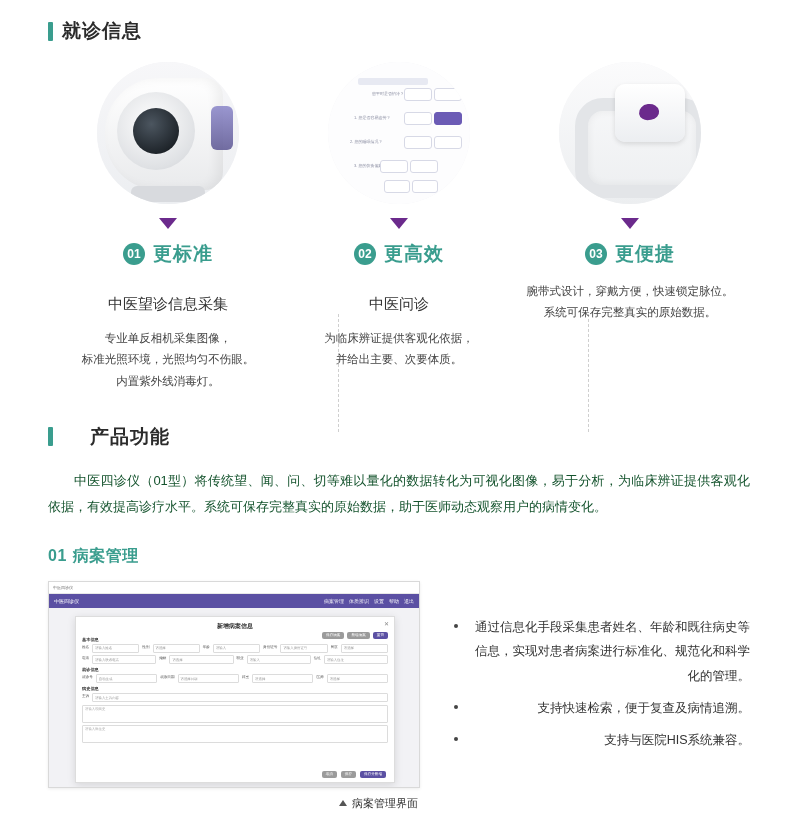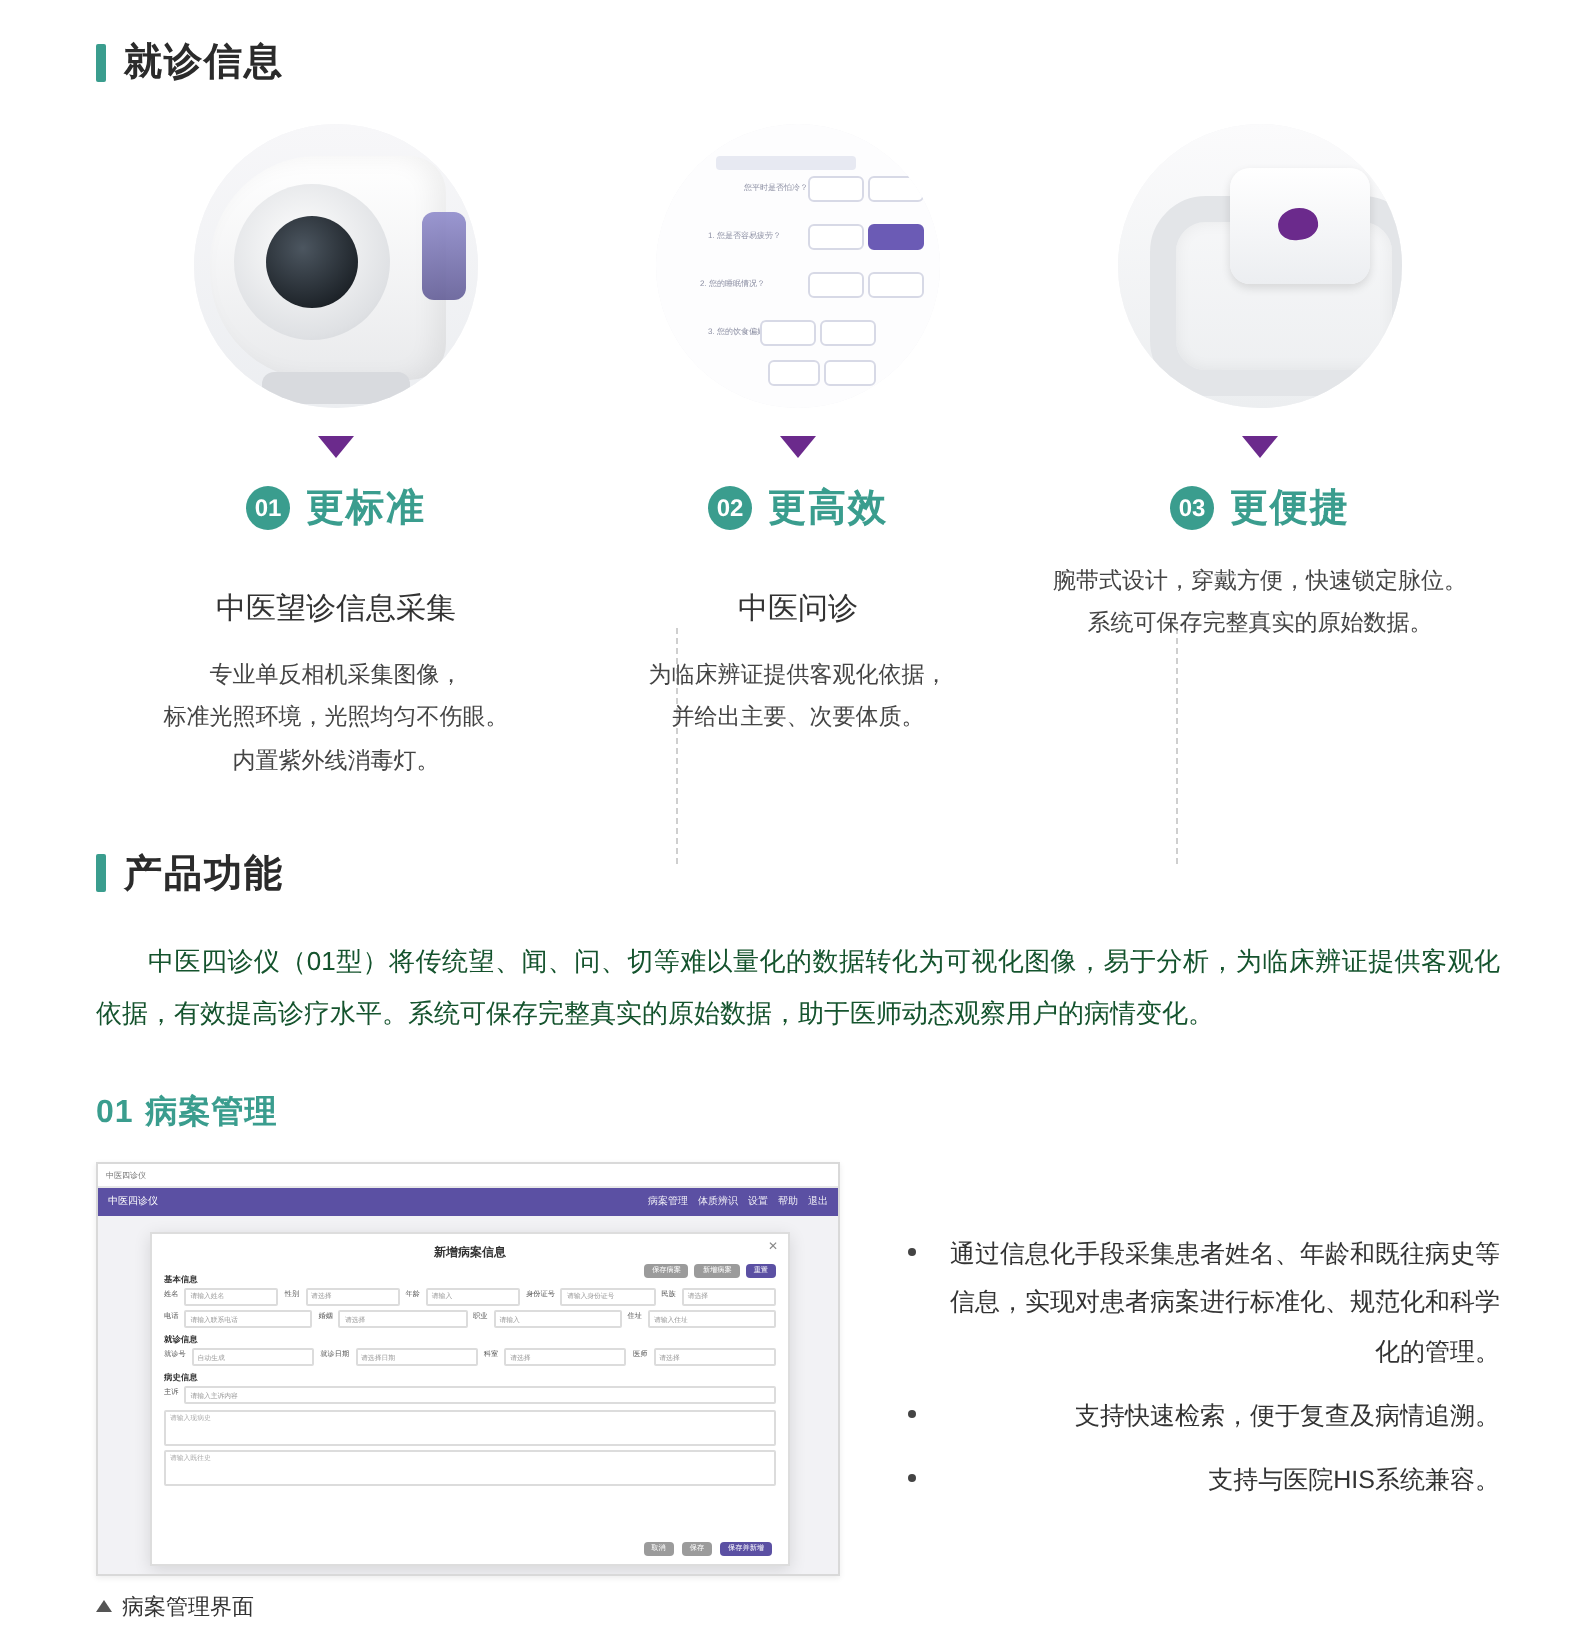--- a/index.html
+++ b/index.html
@@ -211,21 +211,21 @@
     color: #333;
   }
   .feat-desc {
     margin-top: 14px;
     font-size: 11.5px;
     color: #444;
     line-height: 1.85;
   }
 
   
-  .func-head { margin-top: 32px; }
+  .func-head { margin-top: 32px; gap: 28px; }
   .paragraph {
     margin-top: 18px;
     font-size: 13px;
     line-height: 2.0;
     color: #14532d;
     text-align: justify;
     text-indent: 26px;
   }
 
   
@@ -324,21 +324,21 @@
     margin: 2px 6px;
     border:1px solid #dcdcdc; height:14px; border-radius:1px;
     font-size:3.4px; color:#aaa; padding:1px 2px;
   }
   .modal-foot {
     position:absolute; bottom:4px; right:8px;
     display:flex; gap:4px;
   }
   .shot-cap {
     margin-top: 8px;
-    text-align: left;
+    text-align: right;
     font-size: 11px;
     color: #333;
   }
   .shot-cap .tri {
     display:inline-block;
     width:0;height:0;
     border-left:4px solid transparent;
     border-right:4px solid transparent;
     border-bottom:6px solid #555;
     margin-right:5px;

